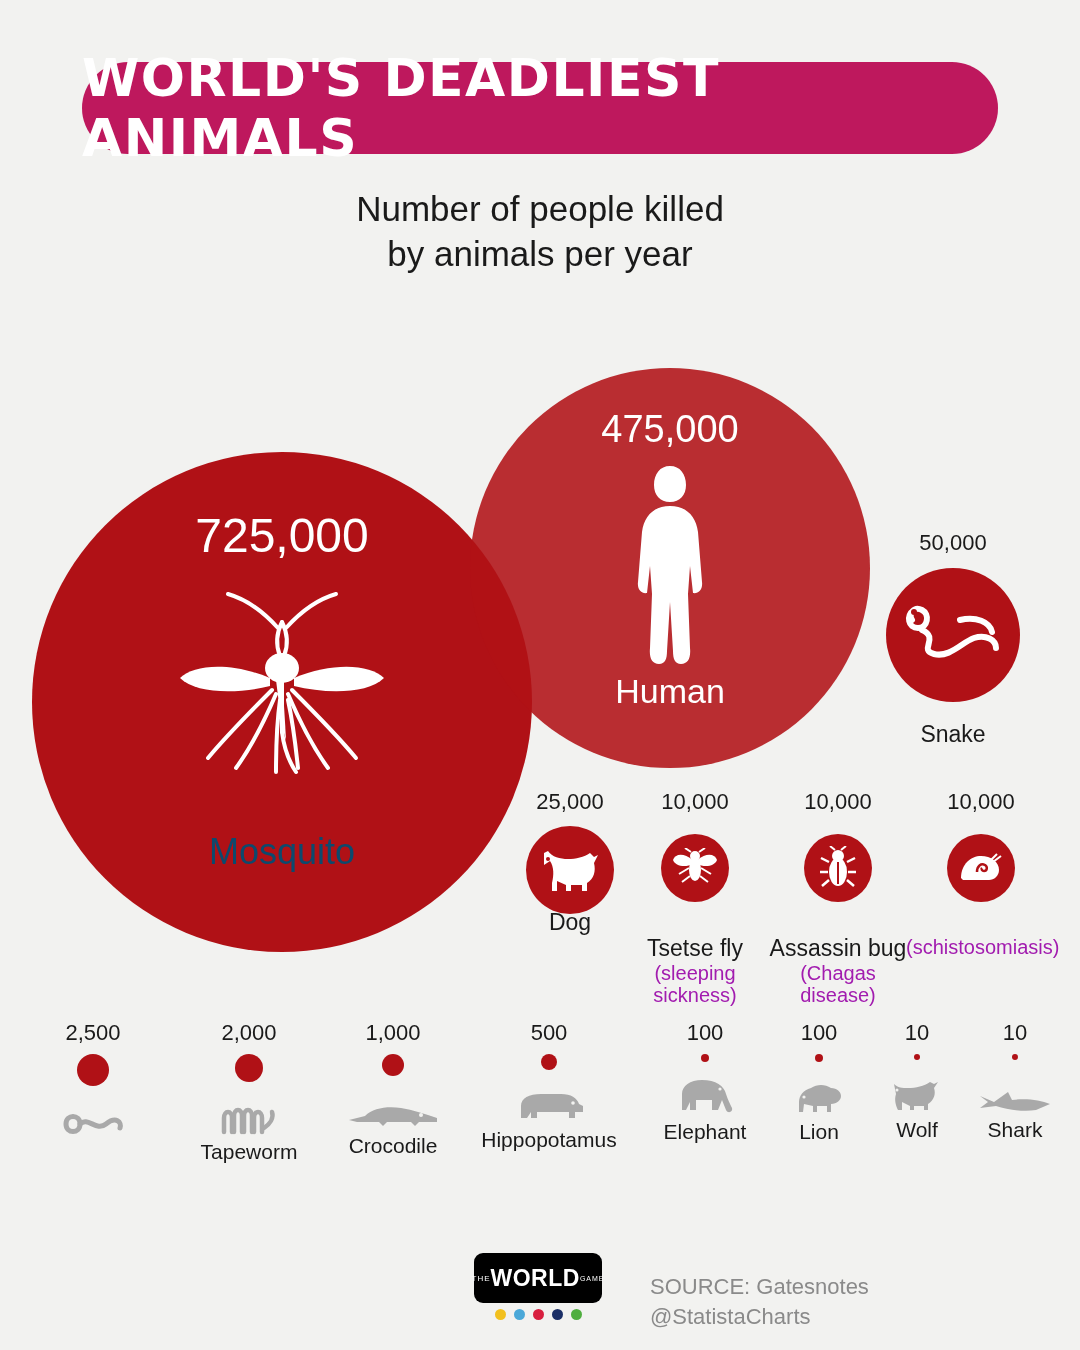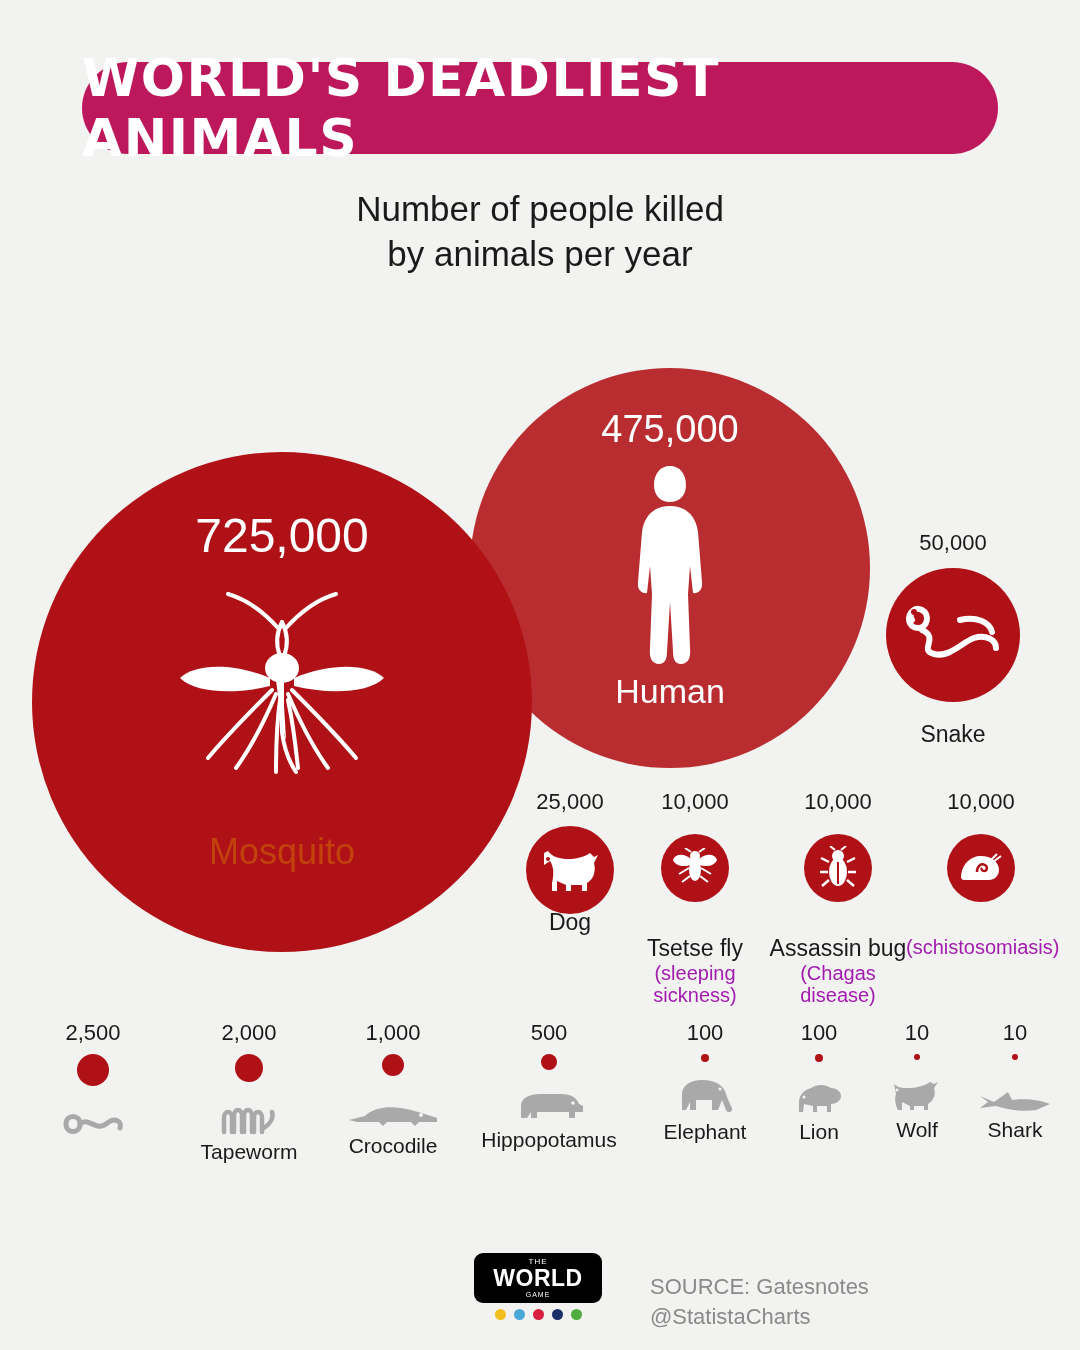--- a/index.html
+++ b/index.html
@@ -117,21 +117,21 @@
   .logo-box {
     position: absolute;
     left: 474px;
     top: 1253px;
     width: 128px;
     height: 50px;
     background: #000000;
     border-radius: 9px;
     color: #ffffff;
     display: flex;
-    flex-direction: column;
+    flex-direction: row;
     align-items: center;
     justify-content: center;
   }
   .logo-top { font-size: 8px; letter-spacing: 1px; line-height: 9px; }
   .logo-main { font-size: 23px; font-weight: bold; letter-spacing: 0.5px; line-height: 24px; }
   .logo-sub { font-size: 7px; letter-spacing: 1px; line-height: 9px; }
   .dots-row {
     position: absolute;
     left: 474px;
     top: 1309px;
@@ -180,21 +180,21 @@
       <path d="M116 112 C128 140 140 164 156 186"></path>
       <path d="M108 118 C104 146 104 168 104 190"></path>
       <path d="M116 118 C122 146 124 168 126 186"></path>
     </g>
     <ellipse cx="110" cy="86" rx="17" ry="15" fill="#ffffff"></ellipse>
     <path d="M104 98 Q110 148 114 158 Q112 120 110 98 Z" fill="#ffffff"></path>
     <path d="M98 96 C60 80 22 82 8 96 C24 112 66 112 98 104 Z" fill="#ffffff"></path>
     <path d="M122 96 C160 80 198 82 212 96 C196 112 154 112 122 104 Z" fill="#ffffff"></path>
   </svg>
 </div>
-<div class="name-label" style="left:132px; top:832px; width:300px; font-size:36px; color:#c2410c;">Mosquito</div>
+<div class="name-label" style="left:132px; top:832px; width:300px; font-size:36px; color:#0c4a6e;">Mosquito</div>
 
 <div class="bubble translucent" style="left:470px; top:368px; width:400px; height:400px;"></div>
 <div class="val-label" style="left:520px; top:408px; width:300px; font-size:38px; color:#ffffff;">475,000</div>
 <div class="icon-wrap" style="left:620px; top:462px;">
   <svg width="100" height="210" viewBox="0 0 100 210">
     <path fill="#ffffff" d="M50 4 C40 4 34 12 34 23 C34 33 40 40 50 40 C60 40 66 33 66 23 C66 12 60 4 50 4 Z
       M50 44 C34 44 24 54 22 70 L18 120 C17 128 22 132 27 131 L30 104 L32 132
       L30 186 C29 196 32 202 39 202 C45 202 47 197 47 189 L50 140 L53 189
       C53 197 55 202 61 202 C68 202 71 196 70 186 L68 132 L70 104 L73 131
       C78 132 83 128 82 120 L78 70 C76 54 66 44 50 44 Z"></path>

